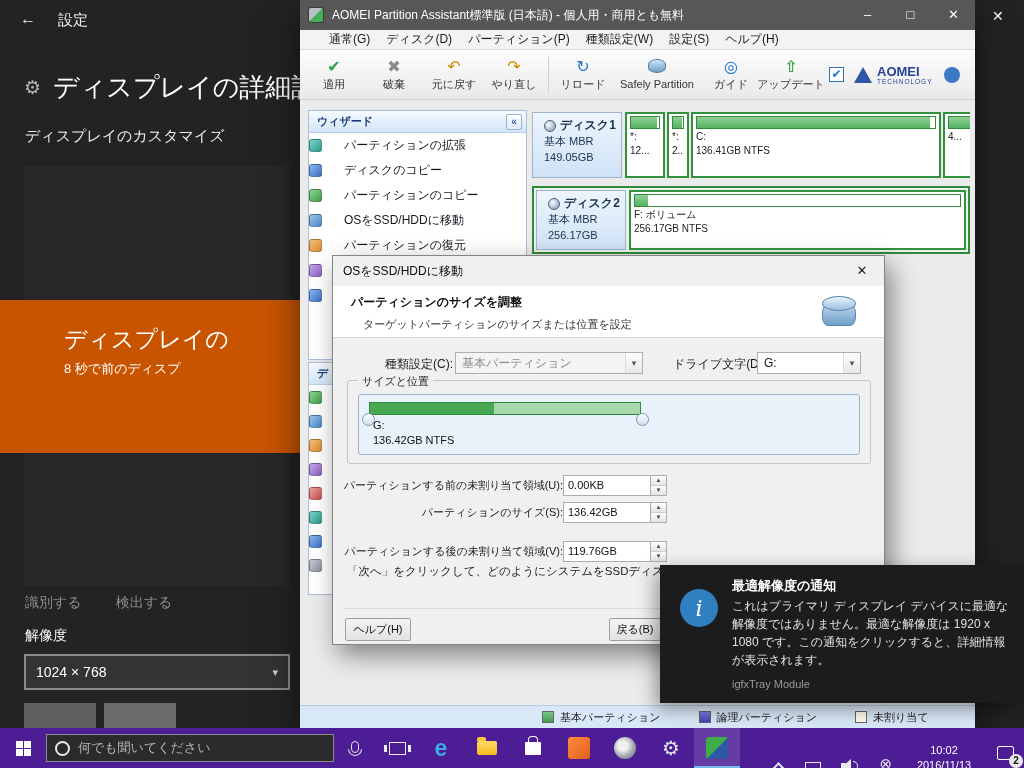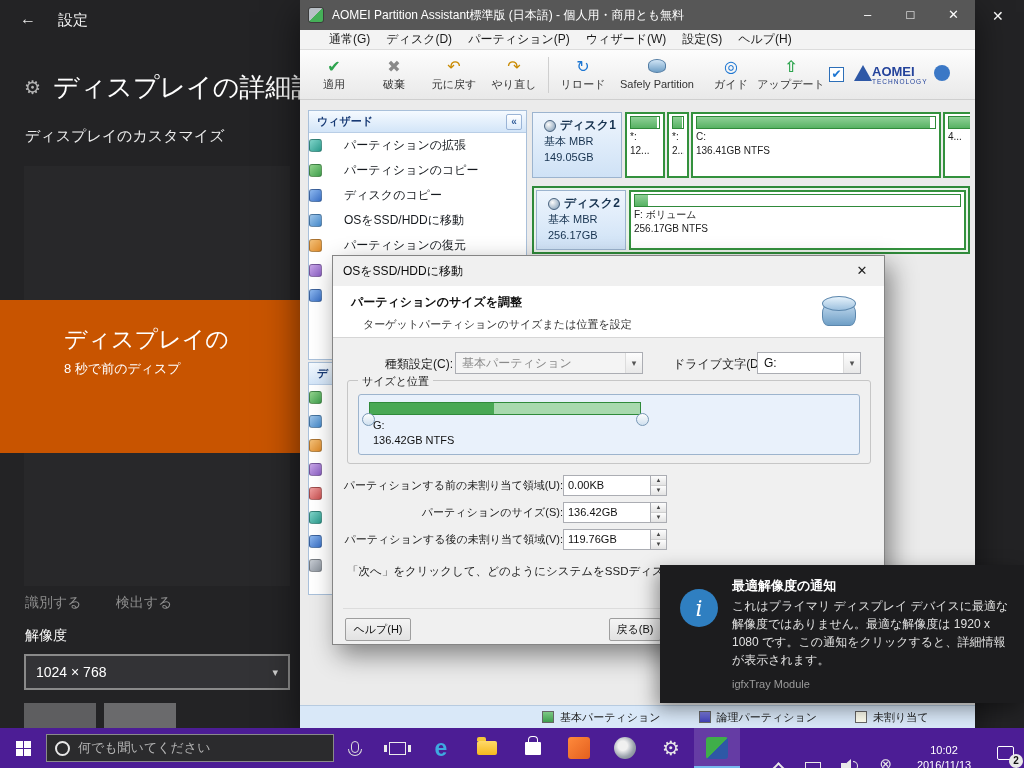--- a/index.html
+++ b/index.html
@@ -54,21 +54,21 @@
 .ic-undo::before{content:"↶";color:#c98a00}
 .ic-redo::before{content:"↷";color:#c98a00}
 .ic-reload::before{content:"↻";color:#1d76d2}
 .ic-safe{width:18px;height:14px;border-radius:50%/40%;background:linear-gradient(#cfe4f5,#6f9fc6);border:1px solid #527ca3}
 .ic-guide::before{content:"◎";color:#1d76d2}
 .ic-update::before{content:"⇧";color:#2da44e;font-weight:bold}
 .tsep{width:1px;height:36px;background:#cfcfcf;margin:0 4px}
 .cb{width:15px;height:15px;border:1px solid #2d6fb8;background:#fff;color:#1d76d2;font-size:12px;
   line-height:13px;text-align:center;margin:0 10px 0 8px}
 .cb::before{content:"✔"}
-.brand{display:flex;}
+.brand{display:flex;align-items:center;gap:5px}
 .brand .tri{width:0;height:0;border-left:9px solid transparent;border-right:9px solid transparent;
   border-bottom:16px solid #2e58a6}
 .brand .bt1{font-size:13px;font-weight:bold;color:#24439b;line-height:13px}
 .brand .bt2{font-size:6.5px;letter-spacing:1px;color:#24439b}
 .brand .dot{width:16px;height:16px;border-radius:50%;background:#3b78c6;margin-left:6px}
 
 
 .panel{position:absolute;left:8px;width:219px;background:#fff;border:1px solid #a9c0da}
 .wizard{top:110px;height:250px}
 .panel2{top:362px;height:233px}
@@ -143,21 +143,21 @@
 .widget{position:absolute;left:10px;top:13px;right:10px;bottom:8px;background:#e9f1fb;
   border:1px solid #9db4cd;border-radius:3px}
 .wbar{position:absolute;left:10px;top:7px;width:272px;height:13px;border:1px solid #2f8a3a;
   background:linear-gradient(90deg,#49a854 0 46%,#a8d9ae 46% 100%)}
 .hd{position:absolute;width:13px;height:13px;border-radius:50%;top:18px;
   background:linear-gradient(#fdfdfd,#cfe0ef);border:1px solid #7898b5}
 .hdL{left:3px}.hdR{left:277px}
 .wl1{position:absolute;left:14px;top:24px;font-size:11px;color:#111}
 .wl2{position:absolute;left:14px;top:39px;font-size:11px;color:#111}
 .srow{position:absolute;left:8px;height:22px;display:flex;align-items:center}
-.sr1{top:218px}.sr2{top:245px}.sr3{top:272px}
+.sr1{top:218px}.sr2{top:245px}.sr3{top:284px}
 .slabel{width:222px;text-align:right;font-size:11px;color:#1a1a1a;white-space:nowrap}
 .sinput{width:88px;height:21px;border:1px solid #abadb3;background:#fff;font-size:11px;padding:0 4px;
   font-family:inherit;color:#111}
 .spin{width:16px;height:21px;border:1px solid #abadb3;border-left:none;display:flex;flex-direction:column}
 .spin .su,.spin .sd{flex:1;font-size:6px;line-height:9px;text-align:center;color:#444;
   background:linear-gradient(#fdfdfd,#e3e3e3)}
 .spin .su{border-bottom:1px solid #cfcfcf}
 .su::before{content:"▲"}.sd::before{content:"▼"}
 .note{position:absolute;left:14px;top:308px;width:530px;font-size:11.5px;color:#1a1a1a;
   white-space:nowrap;overflow:hidden}
@@ -265,21 +265,21 @@
       <span class="a-ctrl i-min"></span>
       <span class="a-ctrl i-max"></span>
       <span class="a-ctrl i-close"></span>
     </span>
   </div>
 
   <div class="a-menu">
     <span>通常(G)</span>
     <span>ディスク(D)</span>
     <span>パーティション(P)</span>
-    <span>ウィザード(W)</span>
+    <span>種類設定(W)</span>
     <span>設定(S)</span>
     <span>ヘルプ(H)</span>
   </div>
 
   <div class="a-tools">
     <div class="tb">
       <span class="ic ic-apply"></span>
       <span>適用</span>
       </div>
     <div class="tb">
@@ -325,26 +325,26 @@
   <div class="panel wizard">
     <div class="w-head">
         <span>ウィザード</span>
       <span class="w-col"></span>
       </div>
     <div class="w-item">
       <span class="w-ic c1"></span>
       <span>パーティションの拡張</span>
       </div>
     <div class="w-item">
+      <span class="w-ic c2"></span>
+      <span>ディスクのコピー</span>
+      </div>
+    <div class="w-item">
       <span class="w-ic c3"></span>
       <span>パーティションのコピー</span>
-      </div>
-    <div class="w-item">
-      <span class="w-ic c2"></span>
-      <span>ディスクのコピー</span>
       </div>
     <div class="w-item">
       <span class="w-ic c4"></span>
       <span>OSをSSD/HDDに移動</span>
       </div>
     <div class="w-item">
       <span class="w-ic c5"></span>
       <span>パーティションの復元</span>
       </div>
     <div class="w-item">

